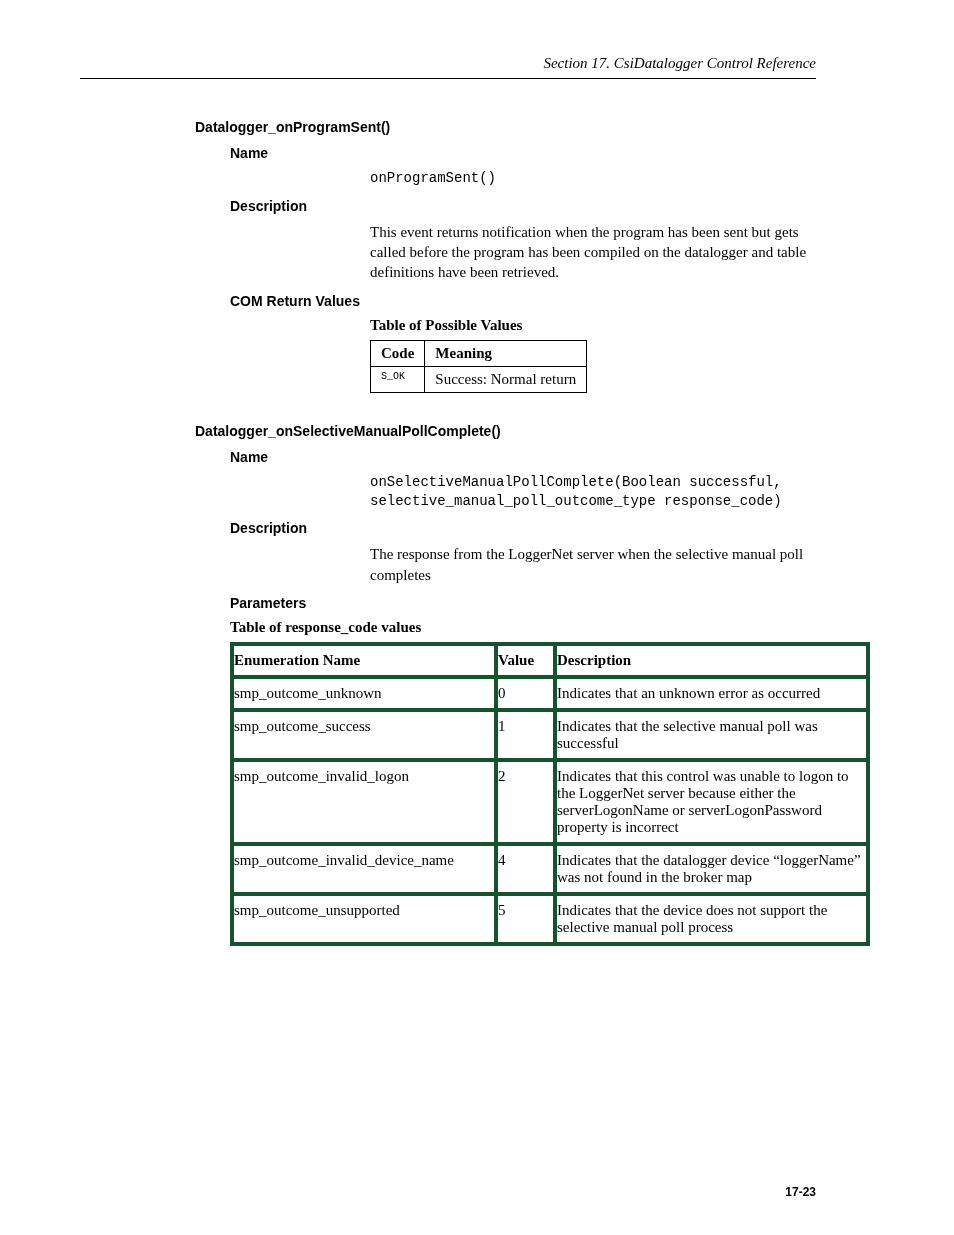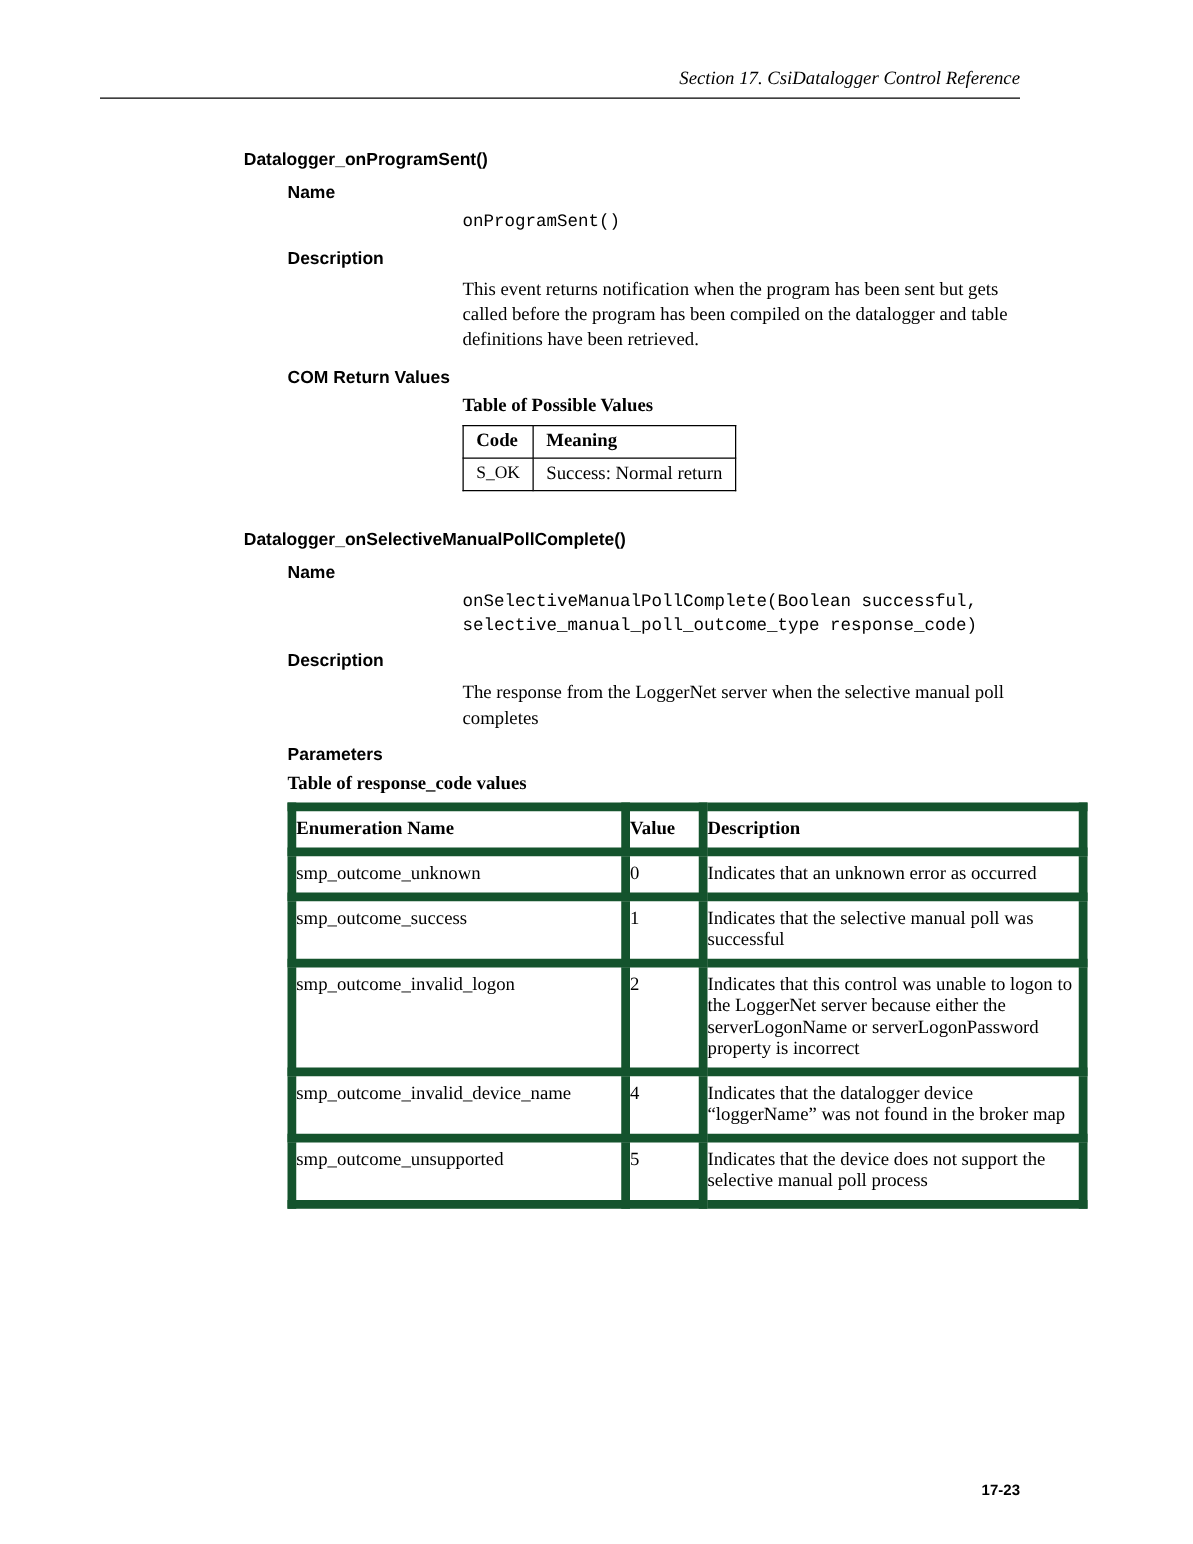--- a/index.html
+++ b/index.html
@@ -69,34 +69,34 @@
     text-align: left;
     vertical-align: top;
   }
   table.wide-table {
     border-collapse: collapse;
     margin-left: 150px;
     width: 640px;
     font-size: 15px;
   }
   table.wide-table th, table.wide-table td {
-    border: 7px solid #14532d;
+    border: 4px solid #14532d;
     padding: 6px 0;
     text-align: left;
     vertical-align: top;
   }
   table th {
     font-weight: bold;
   }
   .col-enum { width: 260px; }
   .col-val  { width: 55px; }
   .col-desc {  }
   .mono-cell {
-    font-family: Liberation Serif, serif;
-    font-size: 14px;
+    font-family: Liberation Mono, monospace;
+    font-size: 10px;
   }
   .page-num {
     position: absolute;
     bottom: 36px;
     right: 80px;
     font-family: Liberation Sans, sans-serif;
     font-weight: bold;
     font-size: 12px;
   }
 </style>

